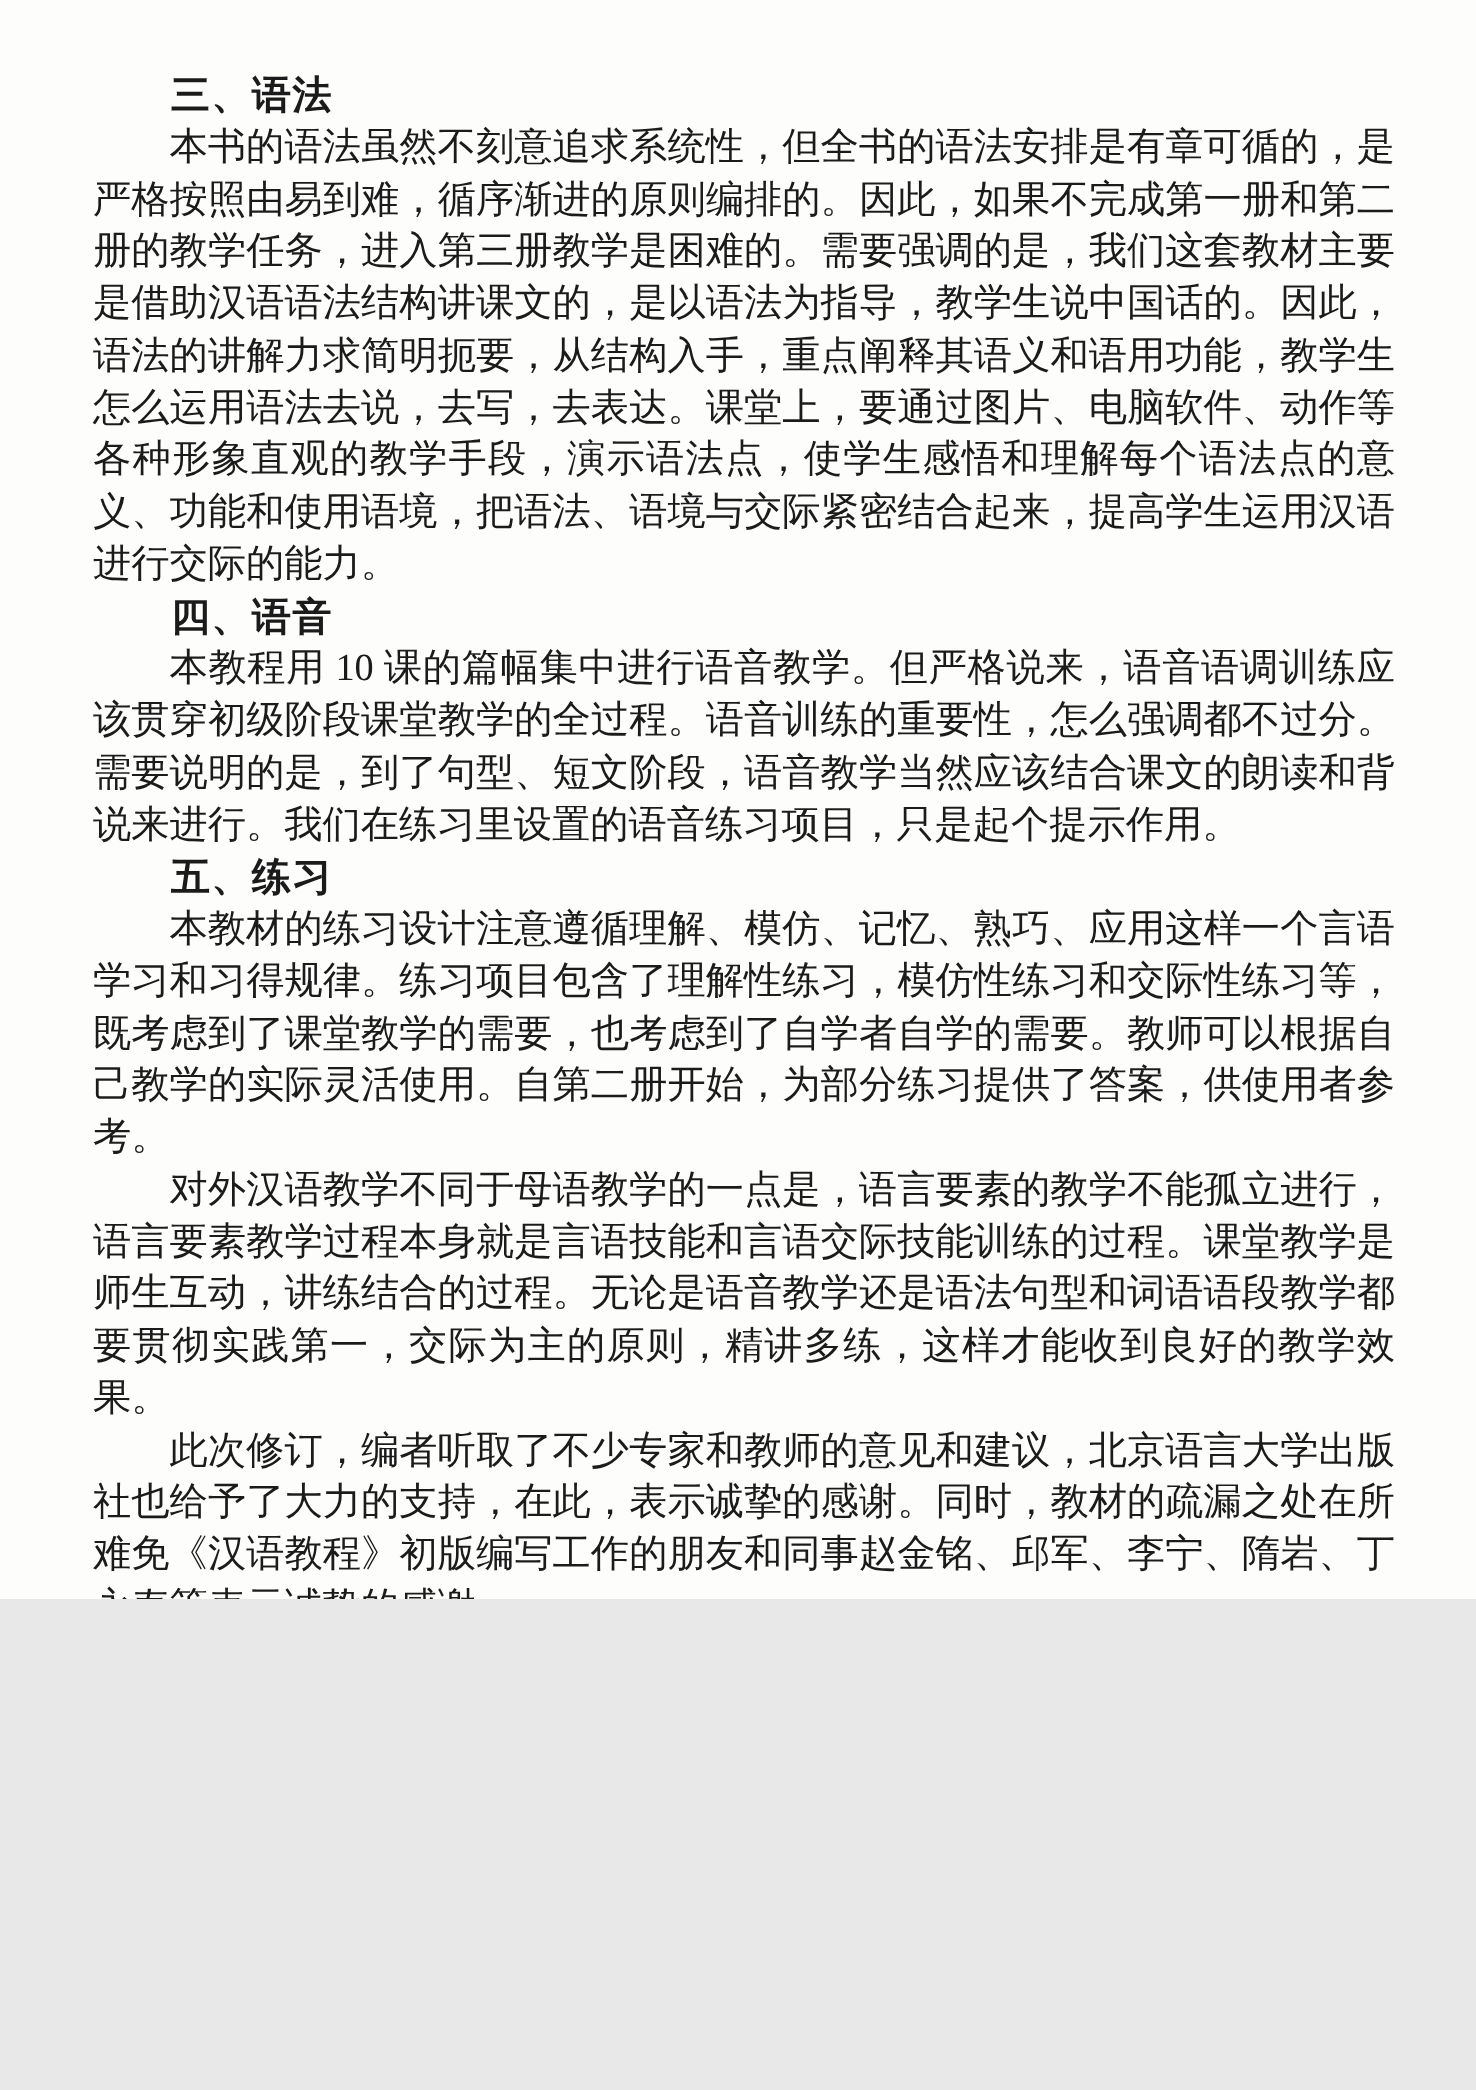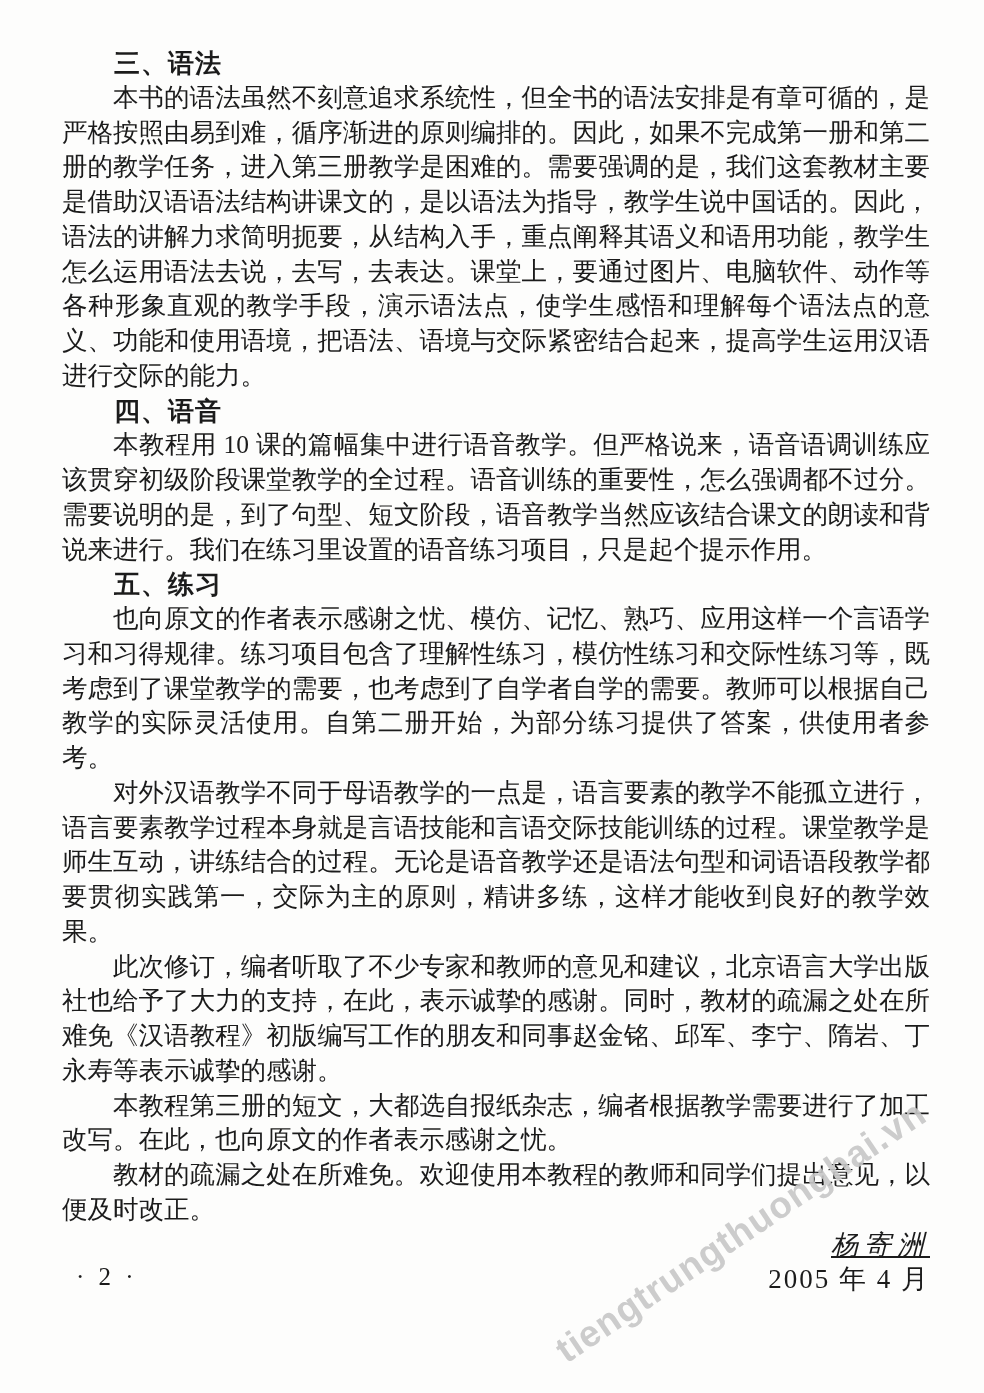--- a/index.html
+++ b/index.html
@@ -3,21 +3,21 @@
 <meta charset="utf-8">
 <style>
   html, body {
     margin: 0;
     padding: 0;
     background: #e8e8e8;
   }
   .page {
     position: relative;
     width: 984px;
-    height: 1393px;
+    height: 1066px;
     margin: 0 auto;
     background: #fdfdfc;
     overflow: hidden;
     font-family: "Liberation Serif", "DejaVu Serif", serif;
     color: #1b1b1b;
   }
   .text-col {
     position: absolute;
     left: 62px;
     top: 46px;
@@ -83,21 +83,21 @@
 <body>
 
 <div class="page">
 
   <div class="text-col">
     <h3 class="block-heading">三、语法</h3>
     <p class="block-para">本书的语法虽然不刻意追求系统性，但全书的语法安排是有章可循的，是严格按照由易到难，循序渐进的原则编排的。因此，如果不完成第一册和第二册的教学任务，进入第三册教学是困难的。需要强调的是，我们这套教材主要是借助汉语语法结构讲课文的，是以语法为指导，教学生说中国话的。因此，语法的讲解力求简明扼要，从结构入手，重点阐释其语义和语用功能，教学生怎么运用语法去说，去写，去表达。课堂上，要通过图片、电脑软件、动作等各种形象直观的教学手段，演示语法点，使学生感悟和理解每个语法点的意义、功能和使用语境，把语法、语境与交际紧密结合起来，提高学生运用汉语进行交际的能力。</p>
     <h3 class="block-heading">四、语音</h3>
     <p class="block-para">本教程用 10 课的篇幅集中进行语音教学。但严格说来，语音语调训练应该贯穿初级阶段课堂教学的全过程。语音训练的重要性，怎么强调都不过分。需要说明的是，到了句型、短文阶段，语音教学当然应该结合课文的朗读和背说来进行。我们在练习里设置的语音练习项目，只是起个提示作用。</p>
     <h3 class="block-heading">五、练习</h3>
-    <p class="block-para">也向原文的作者表示感谢之忧、模仿、记忆、熟巧、应用这样一个言语学习和习得规律。练习项目包含了理解性练习，模仿性练习和交际性练习等，既考虑到了课堂教学的需要，也考虑到了自学者自学的需要。教师可以根据自己教学的实际灵活使用。自第二册开始，为部分练习提供了答案，供使用者参考。</p>
+    <p class="block-para">本教材的练习设计注意遵循理解、模仿、记忆、熟巧、应用这样一个言语学习和习得规律。练习项目包含了理解性练习，模仿性练习和交际性练习等，既考虑到了课堂教学的需要，也考虑到了自学者自学的需要。教师可以根据自己教学的实际灵活使用。自第二册开始，为部分练习提供了答案，供使用者参考。</p>
     <p class="block-para">对外汉语教学不同于母语教学的一点是，语言要素的教学不能孤立进行，语言要素教学过程本身就是言语技能和言语交际技能训练的过程。课堂教学是师生互动，讲练结合的过程。无论是语音教学还是语法句型和词语语段教学都要贯彻实践第一，交际为主的原则，精讲多练，这样才能收到良好的教学效果。</p>
     <p class="block-para">此次修订，编者听取了不少专家和教师的意见和建议，北京语言大学出版社也给予了大力的支持，在此，表示诚挚的感谢。同时，教材的疏漏之处在所难免《汉语教程》初版编写工作的朋友和同事赵金铭、邱军、李宁、隋岩、丁永寿等表示诚挚的感谢。</p>
     <p class="block-para">本教程第三册的短文，大都选自报纸杂志，编者根据教学需要进行了加工改写。在此，也向原文的作者表示感谢之忧。</p>
     <p class="block-para">教材的疏漏之处在所难免。欢迎使用本教程的教师和同学们提出意见，以便及时改正。</p>
     <p class="sig-name">杨寄洲</p>
     <p class="sig-date">2005 年 4 月</p>
   </div>
 
   <div class="page-num">· 2 ·</div>
 

